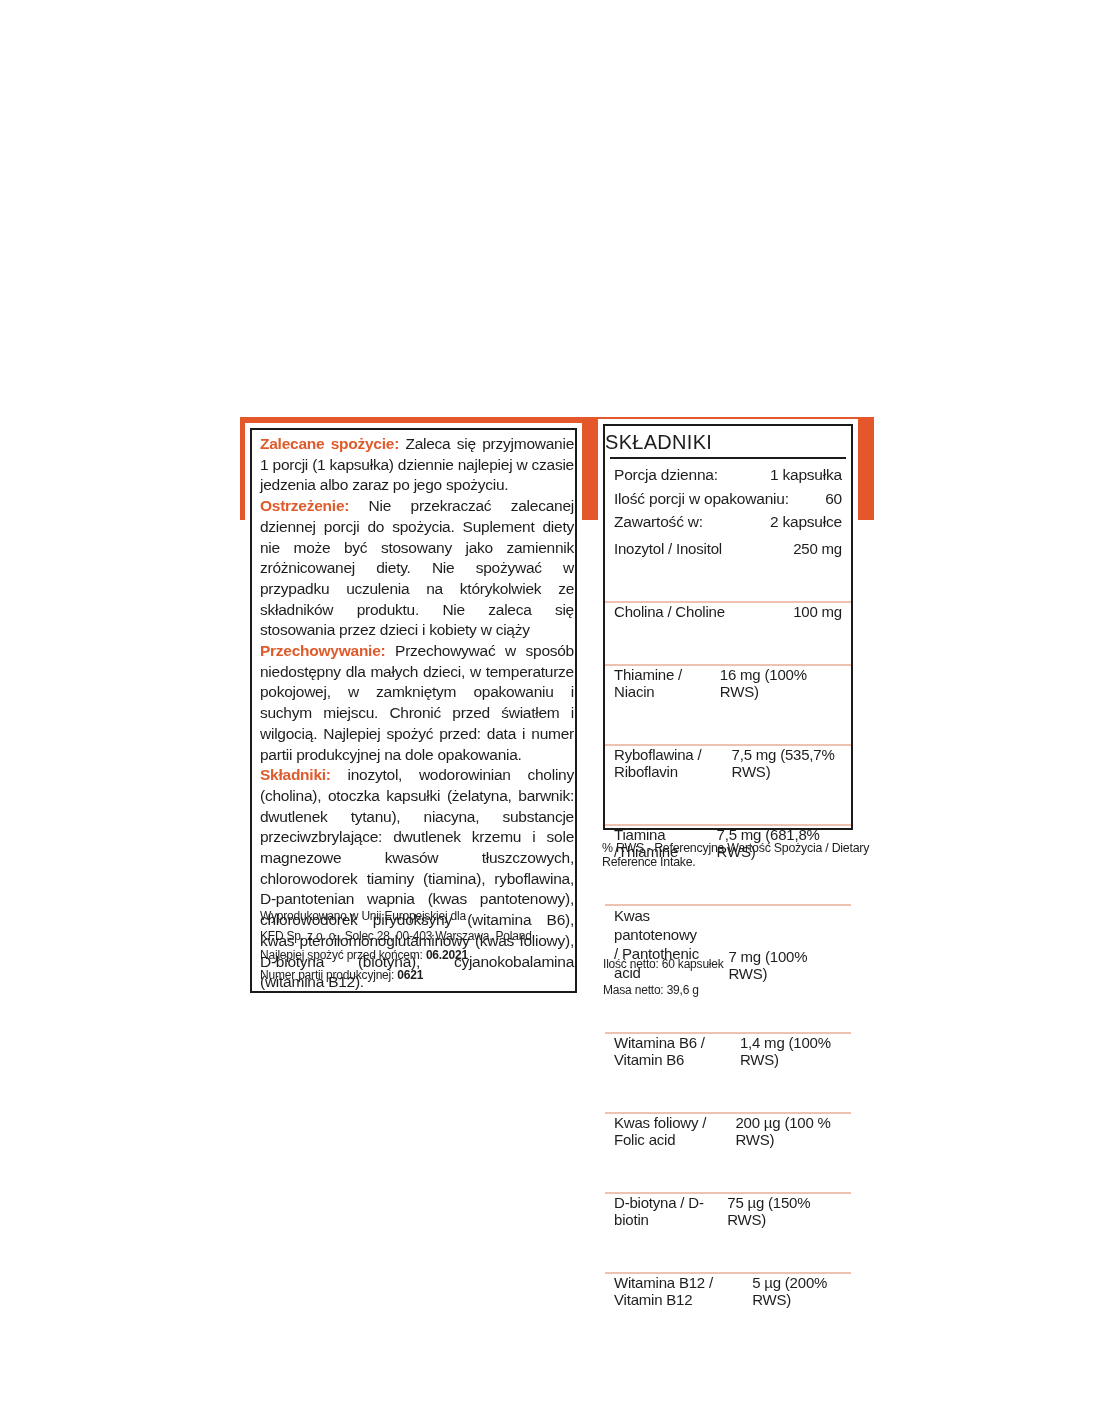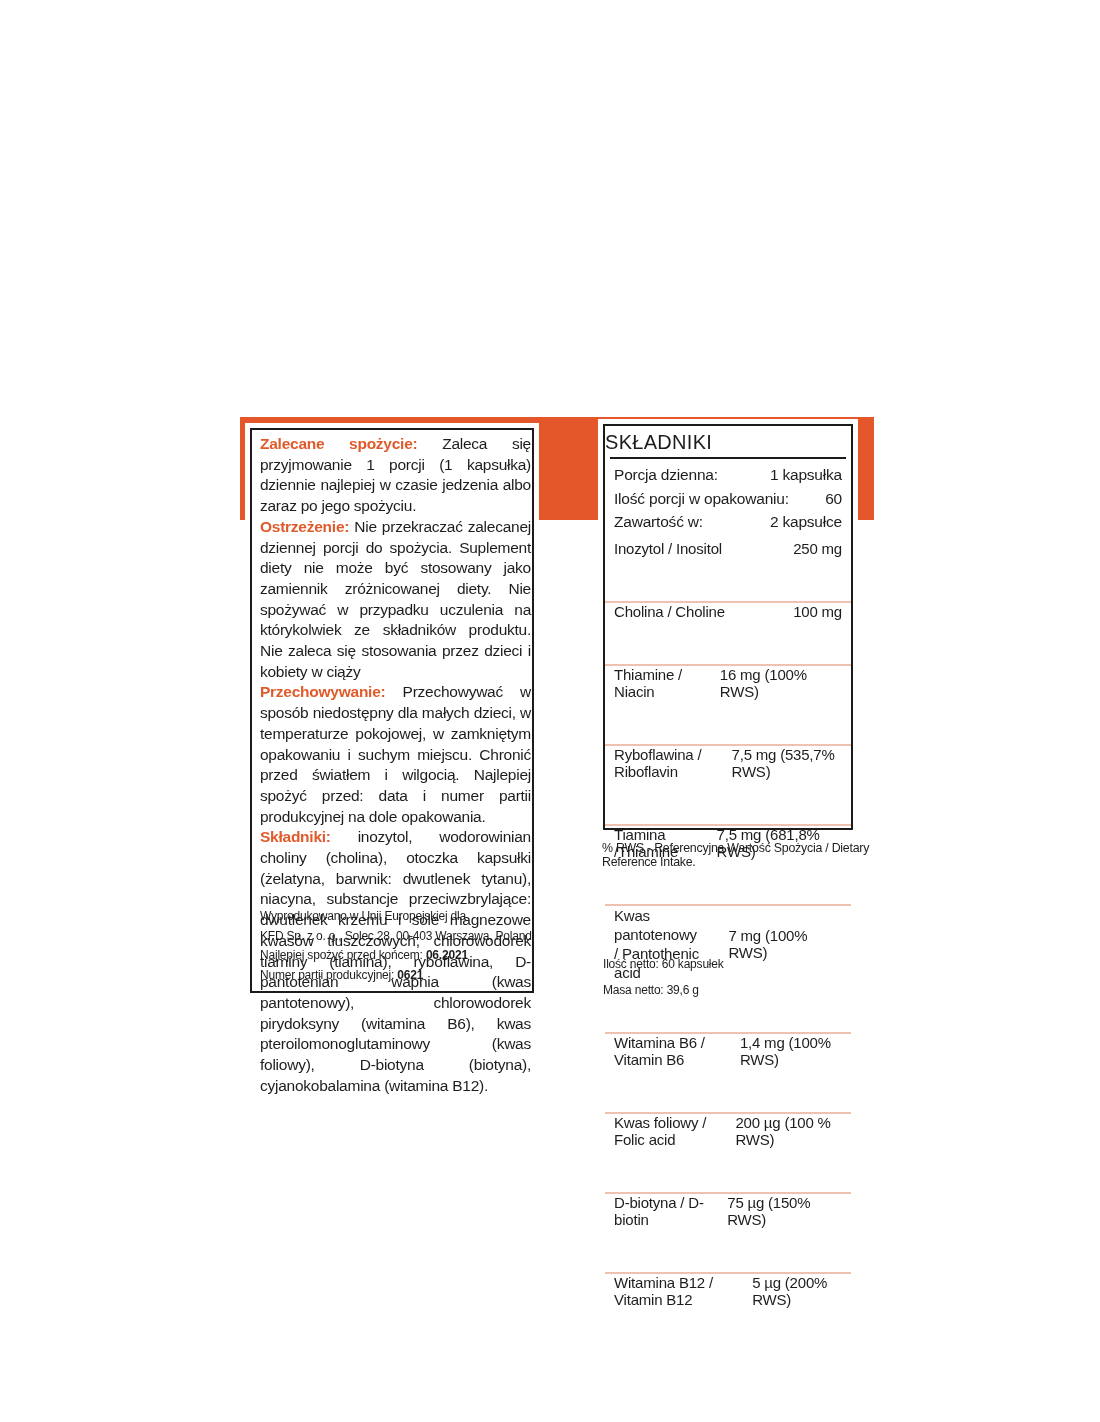--- a/index.html
+++ b/index.html
@@ -15,21 +15,21 @@
   }
   .stripe {
     position: absolute;
     left: 240px; top: 417px;
     width: 634px; height: 103px;
     background: #e4572a;
   }
   .left-box {
     position: absolute;
     left: 250px; top: 428px;
-    width: 284px; height: 565px;
+    width: 327px; height: 565px;
     background: #ffffff;
     border: 2px solid #1b1b1b;
     box-shadow: 0 0 0 5px #ffffff;
     padding: 4px 1px 6px 8px;
   }
   .para {
     font-size: 15.5px;
     line-height: 20.7px;
     letter-spacing: -0.25px;
     text-align: justify;
@@ -83,20 +83,21 @@
     display: flex;
     justify-content: space-between;
     align-items: center;
     padding: 0 9px;
     font-size: 15px;
     letter-spacing: -0.2px;
   }
   .n-row + .n-row { border-top: 2px solid #eec2ae; margin-top: 44px; }
   .n-row.double {
     flex: 1.62;
+    align-items: flex-end;
     padding-bottom: 6px;
   }
   .n-row.double .n-label span { display: block; line-height: 19px; }
   .footnote {
     position: absolute;
     left: 602px; top: 841px;
     width: 275px;
     font-size: 12.4px;
     letter-spacing: -0.25px;
   }

